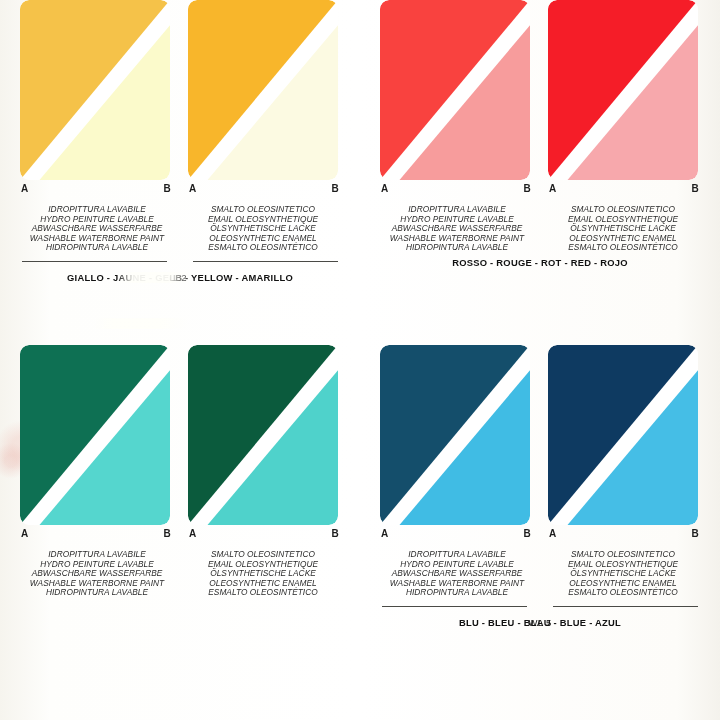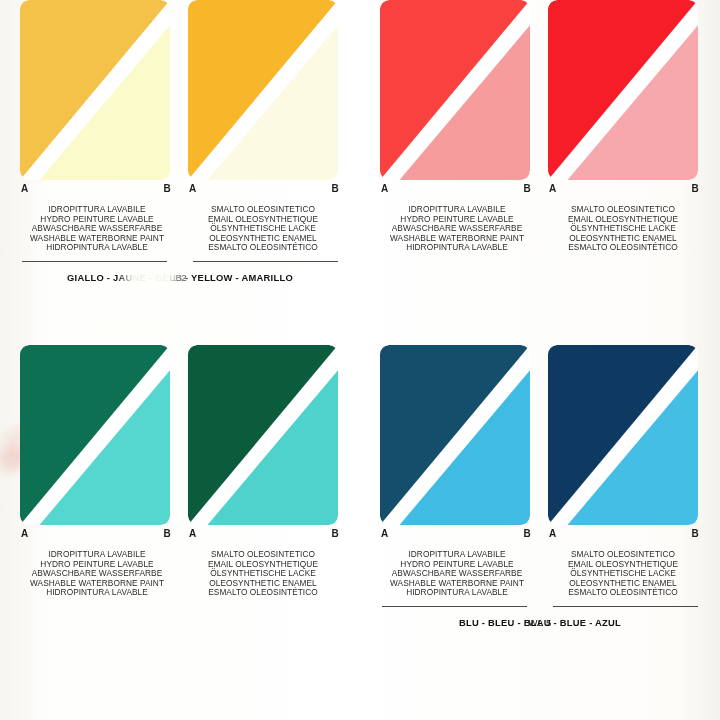--- a/index.html
+++ b/index.html
@@ -69,20 +69,21 @@
     padding:0 6px;box-sizing:border-box;
     margin-top:5px;
   }
   .desc{
     width:168px;
     text-align:center;
     font-size:8.3px;
     line-height:9.6px;
     color:#2a2a2a;
     letter-spacing:.05px;
+    font-style:italic;
   }
   .desc div{white-space:nowrap;}
 
   .code-rule{
     position:relative;
     margin:2px 14px 0 14px;
     height:13px;
     display:flex;align-items:center;justify-content:center;
   }
   .code-rule:before,.code-rule:after{
@@ -192,20 +193,21 @@
             <div>HIDROPINTURA LAVABLE</div>
           </div>
           <div class="desc">
             <div>SMALTO OLEOSINTETICO</div>
             <div>EMAIL OLEOSYNTHETIQUE</div>
             <div>ÖLSYNTHETISCHE LACKE</div>
             <div>OLEOSYNTHETIC ENAMEL</div>
             <div>ESMALTO OLEOSINTÉTICO</div>
           </div>
         </div>
+        <div class="color-name">ROSSO - ROUGE - ROT - RED - ROJO</div>
       </div>
       <div class="family">
         <div class="swatch-row">
           <div class="panel">
             <div class="chip">
               <div class="tone-a" style="background-color: rgb(14, 112, 83);"></div>
               <div class="tone-b" style="background-color: rgb(85, 214, 206);"></div>
             </div>
             <div class="ab-row">
               <span>A</span>

